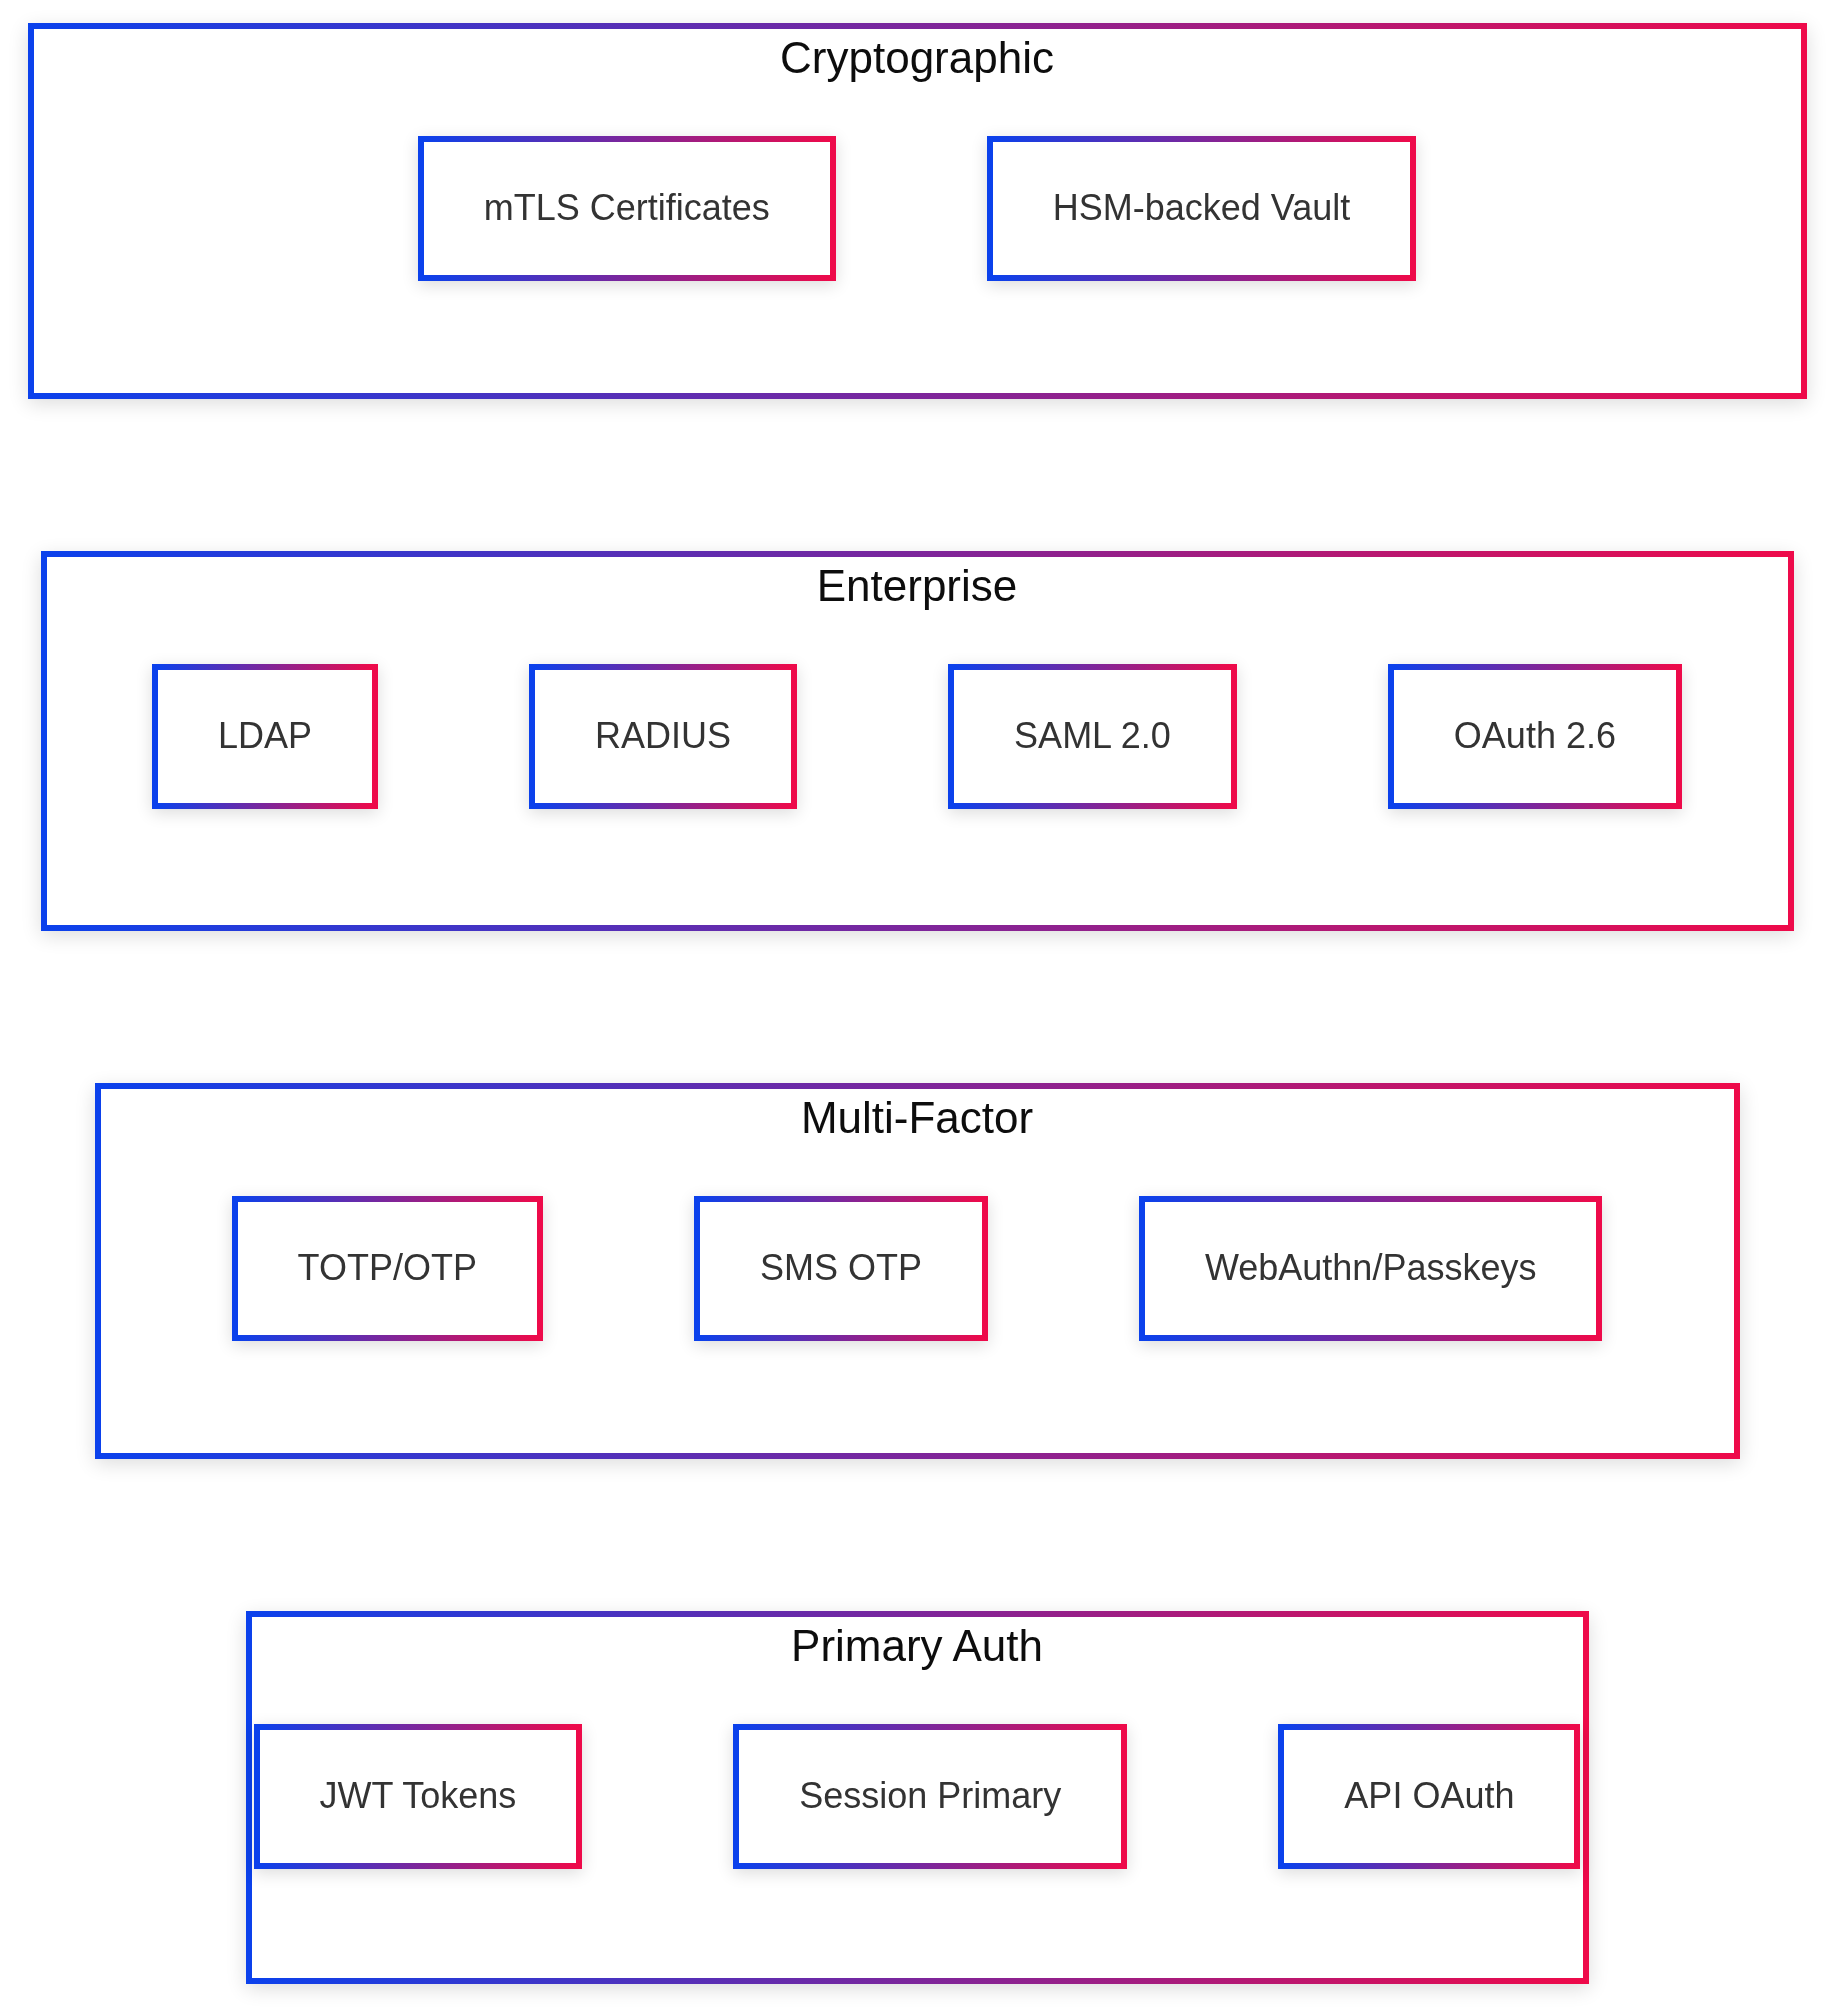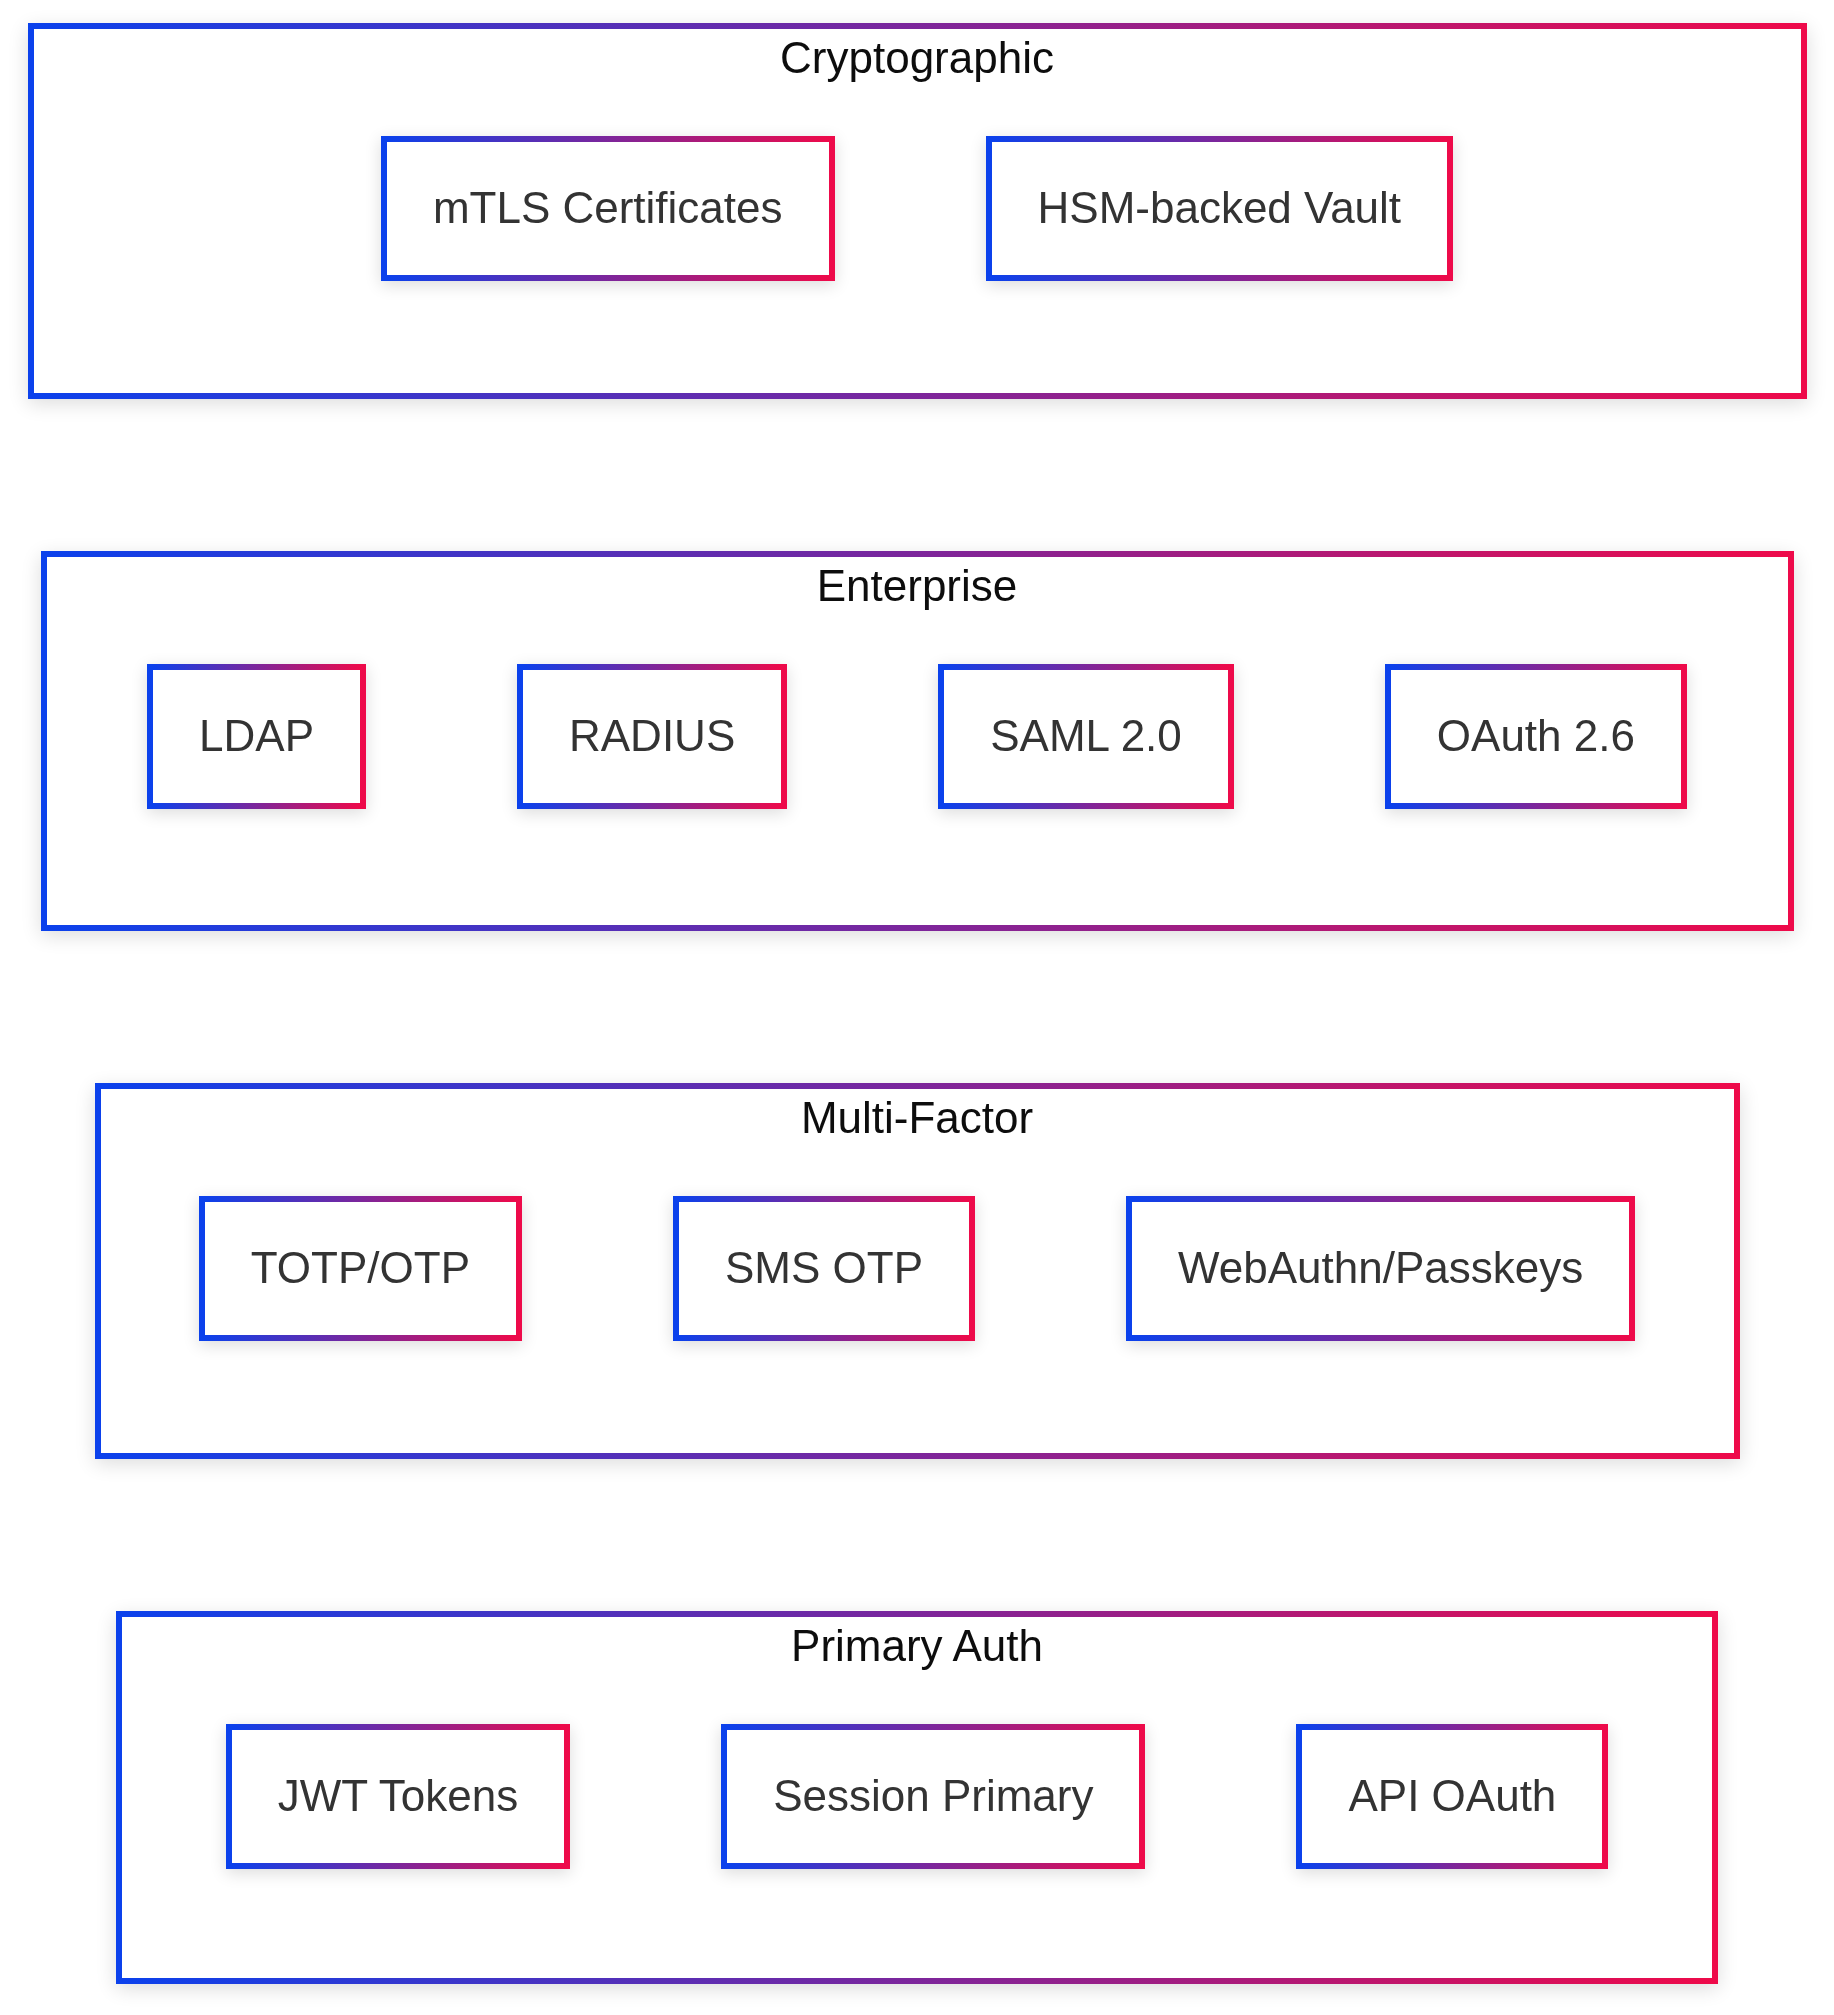--- a/index.html
+++ b/index.html
@@ -28,48 +28,48 @@
     margin: 0 auto 152px auto;
     height: 376px;
     background: var(--bg);
     border: 6.3px solid;
     border-image: linear-gradient(90deg, var(--grad-start), var(--grad-end)) 1;
     box-shadow: 0 5.2px 19px rgba(0,0,0,0.14);
   }
   .layer-cryptographic { width: 1779px; }
   .layer-enterprise    { width: 1753px; height: 380px; }
   .layer-multi-factor  { width: 1645px; }
-  .layer-primary-auth  { width: 1602px; height: 373px; margin-bottom: 0; }
+  .layer-primary-auth  { width: 1343px; height: 373px; margin-bottom: 0; }
 
   .layer-title {
     padding-top: 4px;
     text-align: center;
     font-size: 44px;
     line-height: 1.15;
     color: var(--title-color);
     white-space: nowrap;
   }
   .layer-row {
     display: flex;
     justify-content: center;
     align-items: flex-start;
     gap: 151px;
     margin-top: 52px;
   }
   .node {
     height: 145px;
-    padding: 0 46px;
+    padding: 0 60px;
     display: flex;
     align-items: center;
     justify-content: center;
     background: var(--bg);
     border: 6.3px solid;
     border-image: linear-gradient(90deg, var(--grad-start), var(--grad-end)) 1;
     box-shadow: 0 4.2px 15.7px rgba(0,0,0,0.14);
-    font-size: 44px;
+    font-size: 36px;
     color: var(--label-color);
     white-space: nowrap;
   }
 </style>
 </head>
 <body>
 
 <main class="diagram">
 
   <section class="layer layer-cryptographic">

